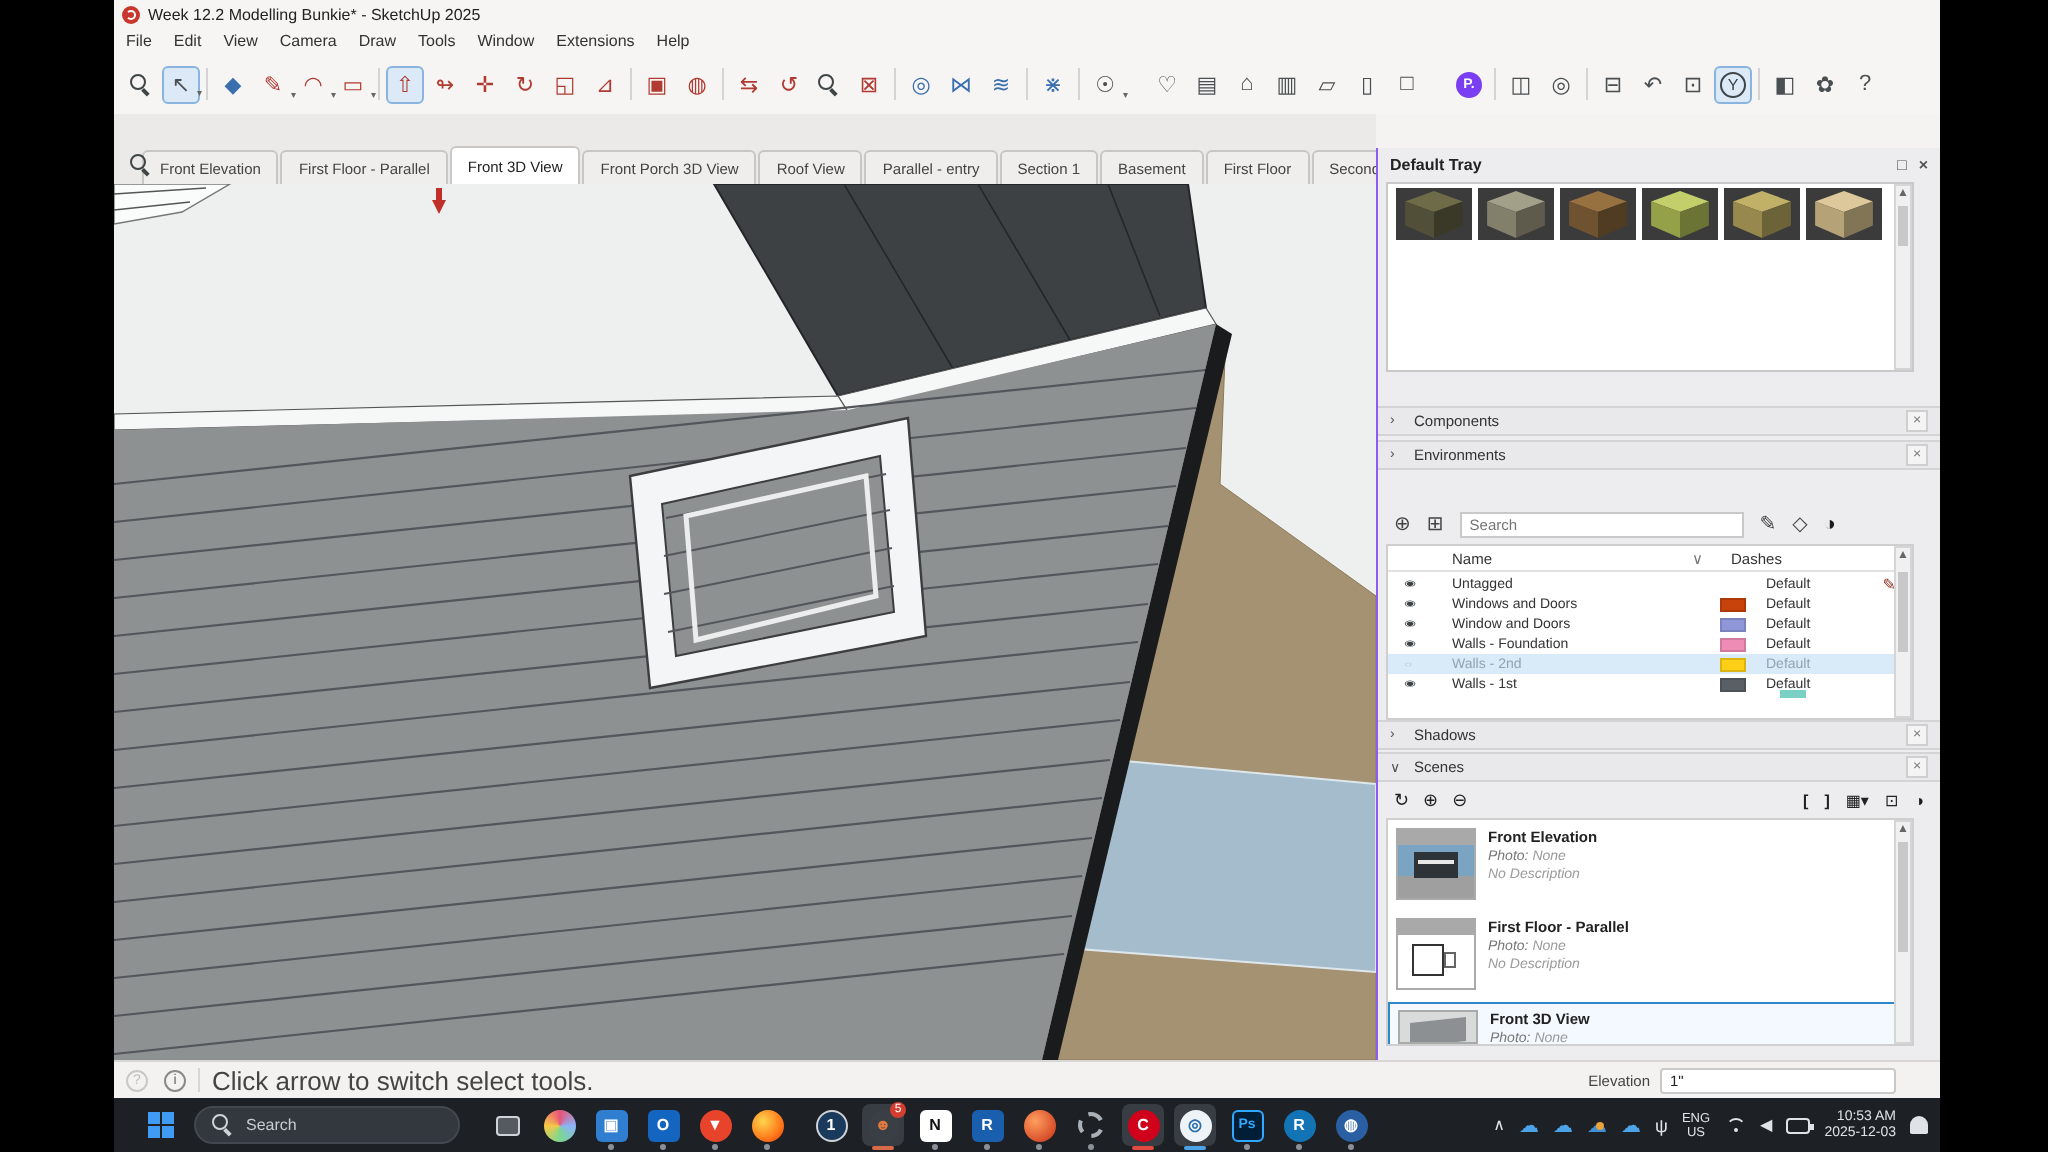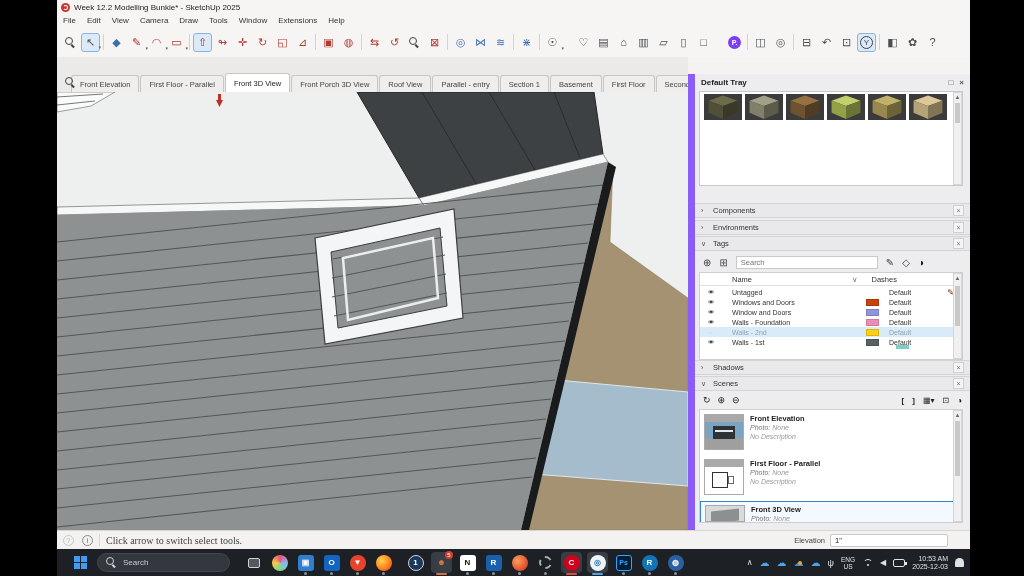--- a/index.html
+++ b/index.html
@@ -32,21 +32,21 @@
   
   .tabstrip { position:absolute; left:0; top:57px; width:631px; height:35px; background:#eceae8; display:flex; align-items:flex-end; padding-left:4px; }
   .tabsearch { margin:0 6px 4px 4px; }
   .tab { height:17px; padding:0 8px; font-size:7.5px; color:#444; background:#f0eeec; border:1px solid #c9c7c5; border-bottom:none; border-radius:3px 3px 0 0; display:flex; align-items:center; margin-right:1px; white-space:nowrap; }
   .tab.active { background:#fff; height:19px; color:#222; }
 
   
   .viewport { position:absolute; left:0; top:92px; width:631px; height:438px; background:#eef0ef; overflow:hidden; }
 
   
-  .tray { position:absolute; left:631px; top:74px; width:282px; height:456px; background:#edecee; border-left:7px solid #8b5cf6; font-size:7.5px; color:#333; }
+  .tray { position:absolute; left:631px; top:74px; width:282px; height:456px; background:#edecee; border-left:1px solid #8b5cf6; font-size:7.5px; color:#333; }
   .tray-hdr { position:absolute; left:0; top:0; width:100%; height:16px; display:flex; align-items:center; padding:0 6px; font-weight:bold; font-size:8px; color:#222; }
   .tray-hdr .hic { margin-left:auto; display:flex; gap:6px; font-size:8px; color:#555; }
   .matpanel { position:absolute; left:4px; top:17px; width:264px; height:95px; background:#fff; border:1px solid #c9c9c9; }
   .mats { position:absolute; left:4px; top:2px; display:flex; gap:3px; }
   .mat { width:38px; height:26px; background:#3b3b3b; position:relative; overflow:hidden; }
   .cu-top,.cu-front,.cu-right{ position:absolute; inset:0; }
   .cu-top{ clip-path:polygon(50% 6%, 88% 26%, 50% 46%, 12% 26%); }
   .cu-front{ clip-path:polygon(12% 26%, 50% 46%, 50% 96%, 12% 72%); }
   .cu-right{ clip-path:polygon(88% 26%, 50% 46%, 50% 96%, 88% 72%); filter:brightness(.72); }
   .sb { position:absolute; width:9px; background:#f0f0f0; border:1px solid #d5d5d5; font-size:6px; color:#666; text-align:center; line-height:8px; }
@@ -75,21 +75,21 @@
   .sthumb { width:40px; height:36px; background:#c7c7c7; position:relative; overflow:hidden; flex:none; border:0.5px solid #aaa; }
   .sname { font-size:7.5px; font-weight:bold; color:#222; }
   .smeta { font-size:7px; color:#9a9a9a; font-style:italic; }
   .smeta b { color:#777; font-weight:normal; }
 
   
   .statusbar { position:absolute; left:0; top:530px; width:100%; height:19px; background:#f3f2f1; border-top:1px solid #d8d6d4; display:flex; align-items:center; }
   .stic { width:11px; height:11px; border-radius:50%; border:1.2px solid #8a8a8a; color:#666; font-size:7px; display:flex; align-items:center; justify-content:center; margin-left:8px; }
   .stic.faint { opacity:.4; margin-left:6px; }
   .sdiv { width:1px; height:12px; background:#d8d6d4; margin:0 6px; }
-  .shint { font-size:10px; color:#444;font-family:Liberation Serif, serif; }
+  .shint { font-size:13px; color:#444; }
   .dist { margin-left:auto; display:flex; align-items:center; gap:5px; margin-right:22px; }
   .dist label { font-size:7.5px; color:#444; }
   .dist input { width:118px; height:13px; border:1px solid #c9c9c9; border-radius:2px; background:#fff; font-size:7.5px; padding-left:4px; color:#222; }
 
   
   .taskbar { position:absolute; left:0; top:549px; width:100%; height:27px; background:#1d2024; display:flex; align-items:center; }
   .tk { position:absolute; top:3px; width:21px; height:21px; border-radius:4px; display:flex; align-items:center; justify-content:center; }
   .tk.open { background:#383c43; }
   .uline { position:absolute; bottom:-2px; left:5px; width:11px; height:2px; border-radius:1px; }
   .rdot { position:absolute; bottom:-2px; left:9px; width:3px; height:3px; border-radius:50%; background:#8a9099; }
@@ -314,25 +314,20 @@
     <div class="secbar" style="top:129px;">
         <span class="chev">›</span>
         <span>Components</span>
         <span class="x">×</span>
       </div>
     <div class="secbar" style="top:146px;">
         <span class="chev">›</span>
         <span>Environments</span>
         <span class="x">×</span>
       </div>
-    <div class="secbar" style="top:162px;">
-        <span class="chev">∨</span>
-        <span>Tags</span>
-        <span class="x">×</span>
-      </div>
 
     <div class="tagtools">
       <span>⊕</span>
       <span>⊞</span>
       <input type="text" placeholder="Search" style="">
       <span>✎</span>
       <span>◇</span>
       <span style="color:#1b1b1b;">◑</span>
     </div>
 

